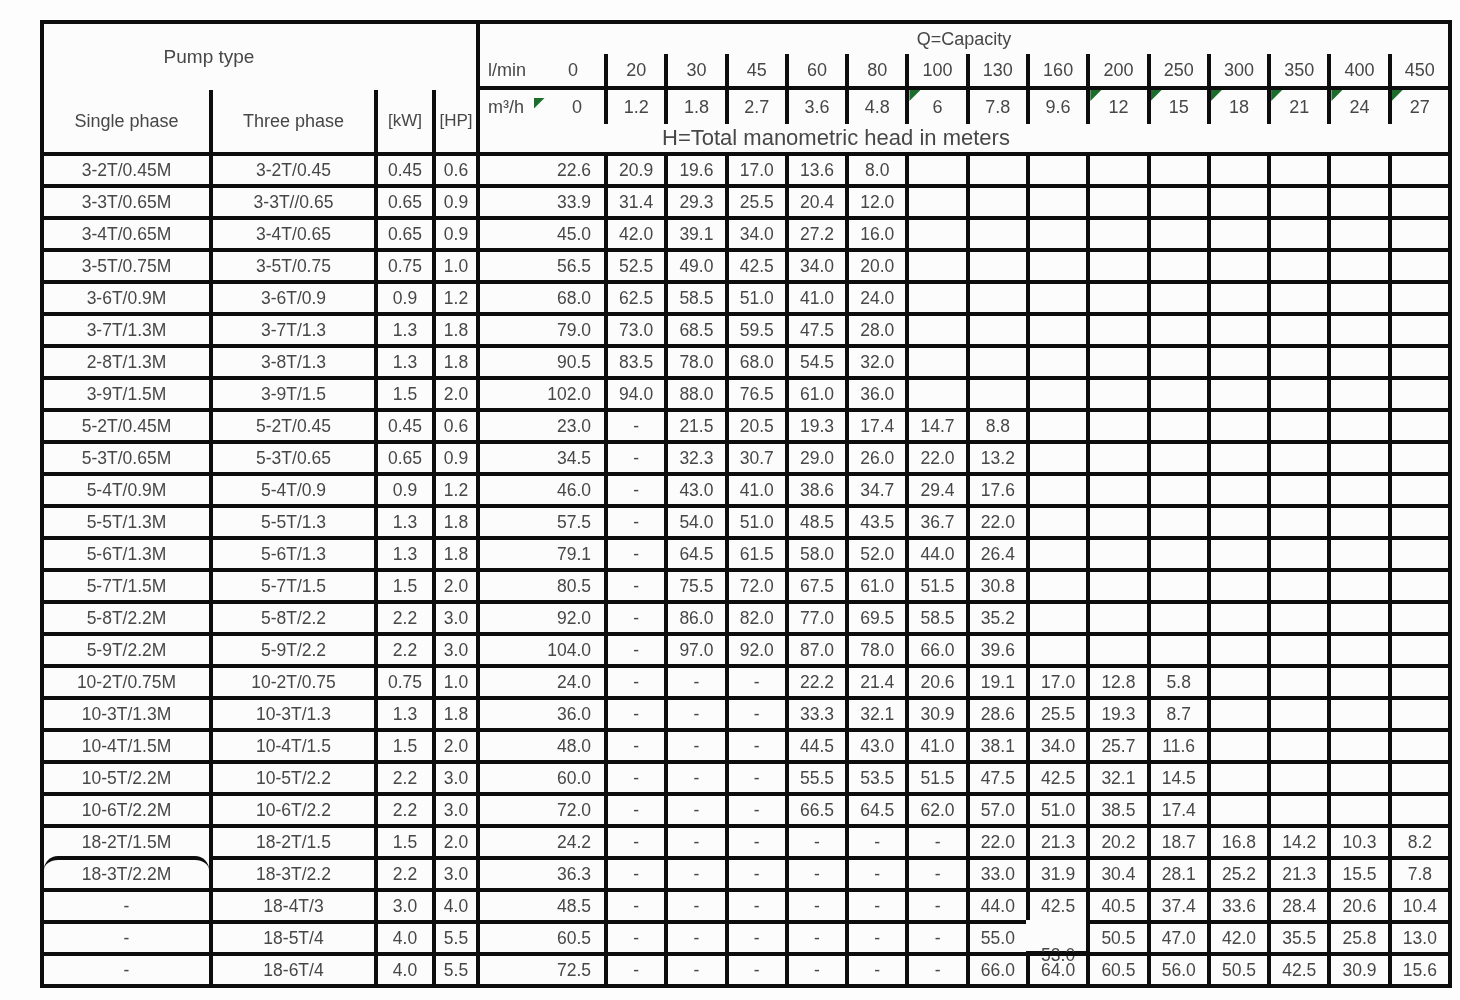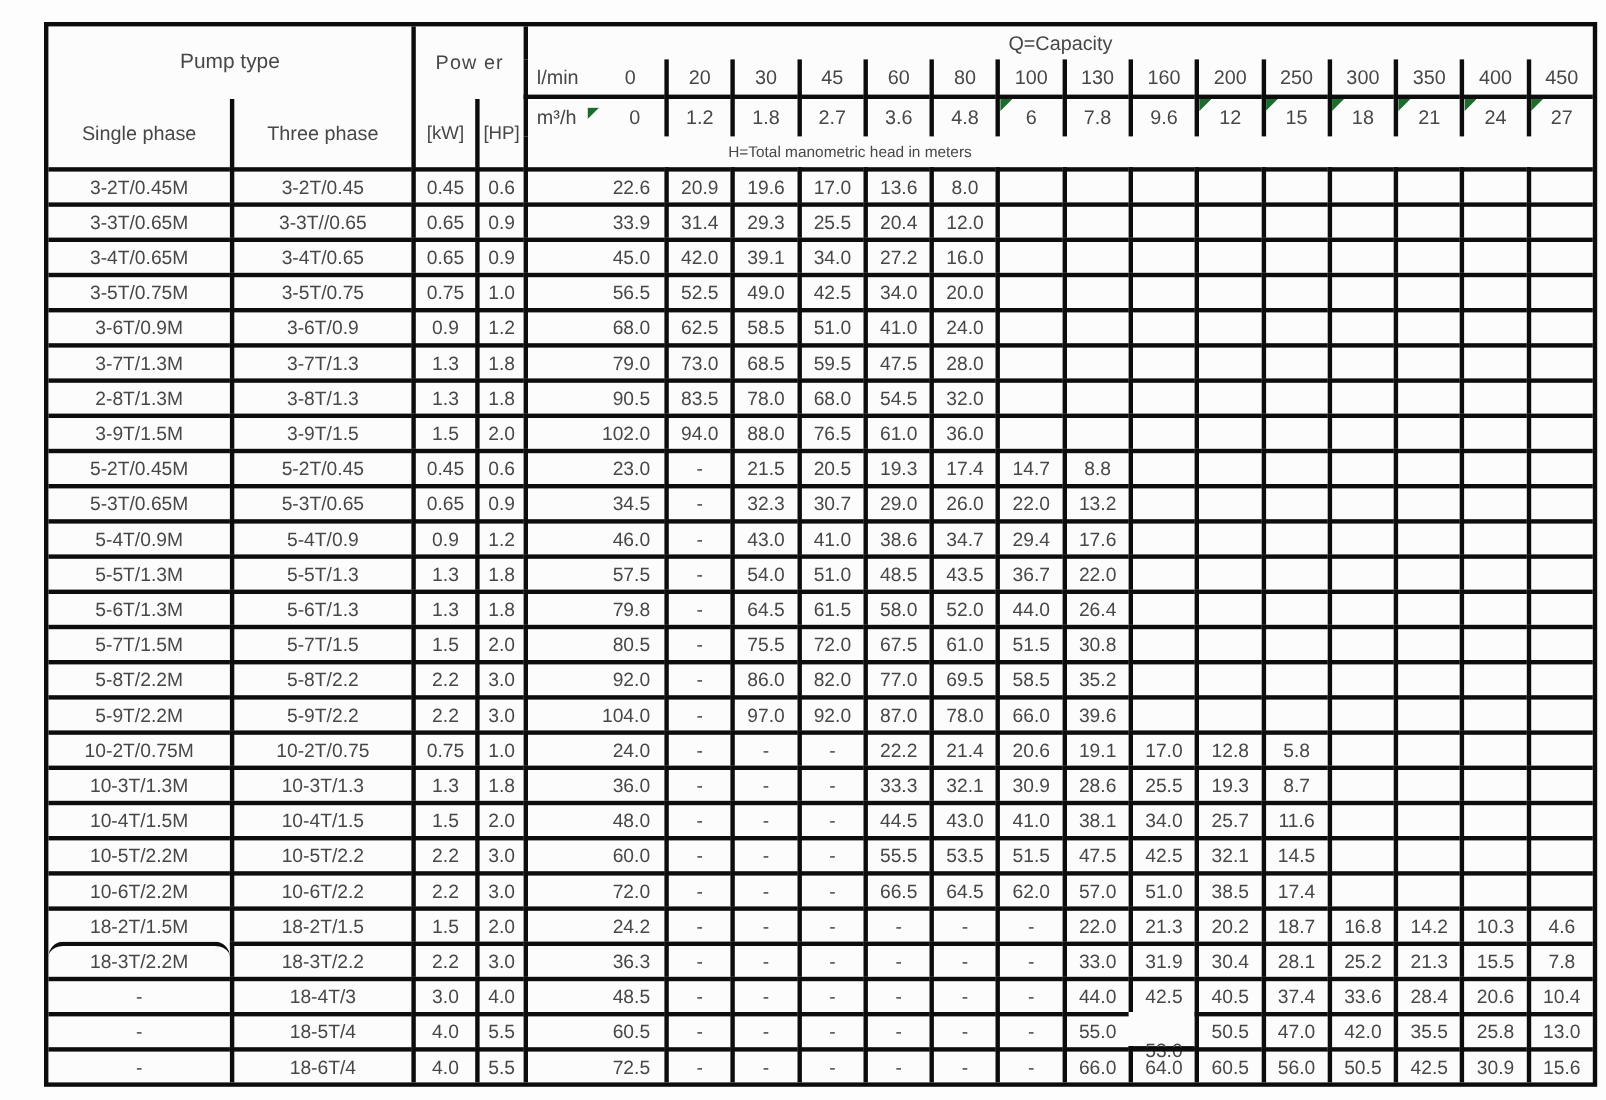--- a/index.html
+++ b/index.html
@@ -23,21 +23,21 @@
   }
   .c{display:flex;align-items:center;justify-content:center;box-sizing:border-box;position:relative;}
   
   .pumptype{grid-column:1/3;grid-row:1/3;font-size:19px;}
   .power{grid-column:3/5;grid-row:1/3;border-left:4px solid #0d0d0d;font-size:18px;letter-spacing:1px;}
   .single{grid-column:1/2;grid-row:3/5;font-size:18px;}
   .three{grid-column:2/3;grid-row:3/5;border-left:4px solid #0d0d0d;font-size:18px;}
   .kw{grid-column:3/4;grid-row:3/5;border-left:4px solid #0d0d0d;font-size:17px;}
   .hp{grid-column:4/5;grid-row:3/5;border-left:4px solid #0d0d0d;font-size:17px;}
   .qcap{grid-column:5/20;grid-row:1;border-left:4px solid #0d0d0d;font-size:18px;}
-  .hnote{grid-column:5/20;grid-row:4;border-left:4px solid #0d0d0d;font-size:14px;justify-content:flex-start;padding-left:182px;}
+  .hnote{grid-column:5/20;grid-row:4;border-left:4px solid #0d0d0d;font-size:22px;justify-content:flex-start;padding-left:182px;}
   
   .b2{border-left:4px solid #0d0d0d;border-bottom:4px solid #0d0d0d;font-size:18px;grid-row:2;}
   .b2first{grid-column:5;grid-row:2;border-left:4px solid #0d0d0d;border-bottom:4px solid #0d0d0d;
            justify-content:space-between;padding:0 26px 0 8px;font-size:18px;}
   
   .b3{border-left:4px solid #0d0d0d;font-size:18px;grid-row:3;}
   .b3first{grid-column:5;grid-row:3;border-left:4px solid #0d0d0d;
            justify-content:flex-start;padding:0 22px 0 8px;font-size:18px;}
   .b3first .val{margin-left:auto;}
   
@@ -48,21 +48,20 @@
   .flag{width:11px;height:11px;background:#1e6b2e;
         clip-path:polygon(0 0,100% 0,0 100%);display:inline-block;flex:none;}
   .flag.corner{position:absolute;top:0;left:0;}
   .flag.inline{margin-left:10px;margin-top:-8px;}
 </style>
 </head>
 <body>
 
 <div id="tbl">
   <div class="c pumptype">Pump type</div>
-  <div class="c power">Pow er</div>
   <div class="c single">Single phase</div>
   <div class="c three">Three phase</div>
   <div class="c kw">[kW]</div>
   <div class="c hp">[HP]</div>
   <div class="c qcap">Q=Capacity</div>
 
   <div class="c b2first">
     <span>l/min</span>
     <span>0</span>
   </div>
@@ -328,21 +327,21 @@
     <div class="c dc" style="grid-area: 16 / 14;"></div>
     <div class="c dc" style="grid-area: 16 / 15;"></div>
     <div class="c dc" style="grid-area: 16 / 16;"></div>
     <div class="c dc" style="grid-area: 16 / 17;"></div>
     <div class="c dc" style="grid-area: 16 / 18;"></div>
     <div class="c dc" style="grid-area: 16 / 19;"></div>
     <div class="c dc c0" style="grid-area: 17 / 1;">5-6T/1.3M</div>
     <div class="c dc" style="grid-area: 17 / 2;">5-6T/1.3</div>
     <div class="c dc" style="grid-area: 17 / 3;">1.3</div>
     <div class="c dc" style="grid-area: 17 / 4;">1.8</div>
-    <div class="c dc v0" style="grid-area: 17 / 5;">79.8</div>
+    <div class="c dc v0" style="grid-area: 17 / 5;">79.1</div>
     <div class="c dc" style="grid-area: 17 / 6;">-</div>
     <div class="c dc" style="grid-area: 17 / 7;">64.5</div>
     <div class="c dc" style="grid-area: 17 / 8;">61.5</div>
     <div class="c dc" style="grid-area: 17 / 9;">58.0</div>
     <div class="c dc" style="grid-area: 17 / 10;">52.0</div>
     <div class="c dc" style="grid-area: 17 / 11;">44.0</div>
     <div class="c dc" style="grid-area: 17 / 12;">26.4</div>
     <div class="c dc" style="grid-area: 17 / 13;"></div>
     <div class="c dc" style="grid-area: 17 / 14;"></div>
     <div class="c dc" style="grid-area: 17 / 15;"></div>
@@ -513,21 +512,21 @@
     <div class="c dc" style="grid-area: 26 / 9;">-</div>
     <div class="c dc" style="grid-area: 26 / 10;">-</div>
     <div class="c dc" style="grid-area: 26 / 11;">-</div>
     <div class="c dc" style="grid-area: 26 / 12;">22.0</div>
     <div class="c dc" style="grid-area: 26 / 13;">21.3</div>
     <div class="c dc" style="grid-area: 26 / 14;">20.2</div>
     <div class="c dc" style="grid-area: 26 / 15;">18.7</div>
     <div class="c dc" style="grid-area: 26 / 16;">16.8</div>
     <div class="c dc" style="grid-area: 26 / 17;">14.2</div>
     <div class="c dc" style="grid-area: 26 / 18;">10.3</div>
-    <div class="c dc" style="grid-area: 26 / 19;">4.6</div>
+    <div class="c dc" style="grid-area: 26 / 19;">8.2</div>
     <div class="c dc c0" style="grid-area: 27 / 1; border-radius: 14px;">18-3T/2.2M</div>
     <div class="c dc" style="grid-area: 27 / 2;">18-3T/2.2</div>
     <div class="c dc" style="grid-area: 27 / 3;">2.2</div>
     <div class="c dc" style="grid-area: 27 / 4;">3.0</div>
     <div class="c dc v0" style="grid-area: 27 / 5;">36.3</div>
     <div class="c dc" style="grid-area: 27 / 6;">-</div>
     <div class="c dc" style="grid-area: 27 / 7;">-</div>
     <div class="c dc" style="grid-area: 27 / 8;">-</div>
     <div class="c dc" style="grid-area: 27 / 9;">-</div>
     <div class="c dc" style="grid-area: 27 / 10;">-</div>

